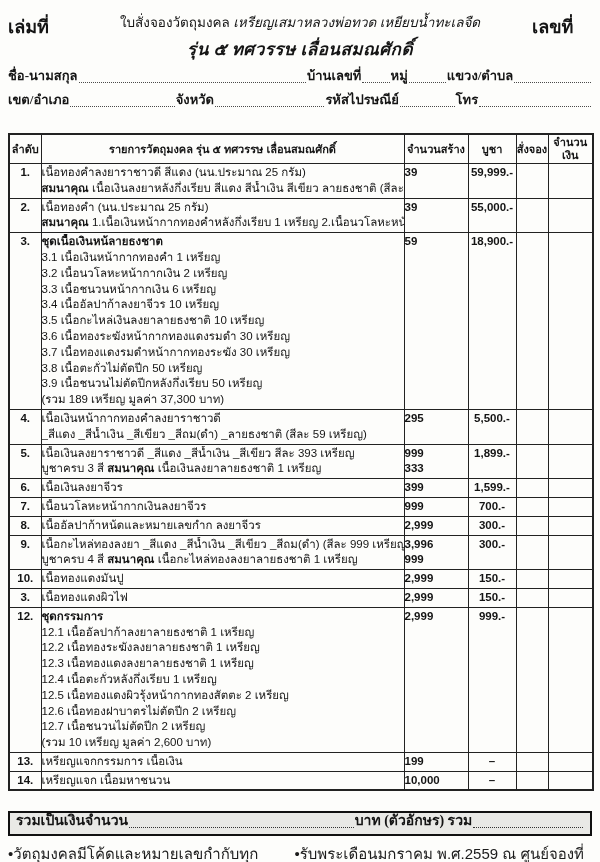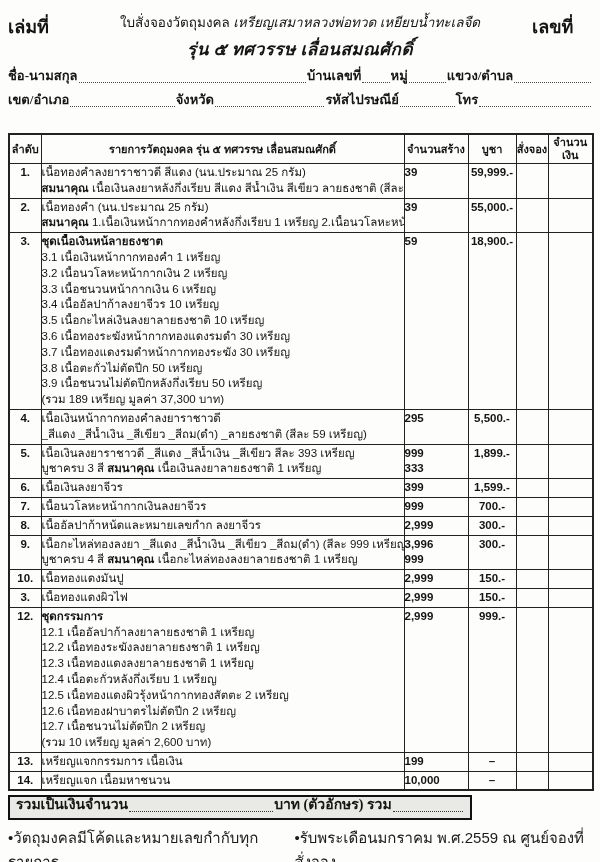--- a/index.html
+++ b/index.html
@@ -35,22 +35,22 @@
   table.items th { font-size:11px; font-weight:bold; padding:1px 0; line-height:13px; text-align:center; }
   table.items td { vertical-align:top; font-size:11.5px; padding:1px 0; }
   td.c-no   { text-align:center; font-weight:bold; line-height:15.8px; }
   td.c-desc { padding-left:4px; padding-right:2px; }
   td.c-desc .desc-line { line-height:15.8px; white-space:nowrap; overflow:hidden; }
   td.c-desc .b { font-weight:bold; }
   td.c-made { font-weight:bold; }
   td.c-made div { line-height:15.8px; }
   td.c-price { text-align:center; font-weight:bold; line-height:15.8px; }
   
-  .totalbox { width:464px; height:25px; border:2px solid #111; background:#e9e9e6;
-              margin-top:4px; display:flex; align-items:flex-end; padding:2px 6px 3px 6px;
+  .totalbox { width:584px; height:25px; border:2px solid #111; background:#e9e9e6;
+              margin-top:20px; display:flex; align-items:flex-end; padding:2px 6px 3px 6px;
               font-family:"Liberation Serif","DejaVu Serif",serif; font-weight:bold; font-size:14px; }
   .totalbox .dl { border-bottom-color:#333; }
   .tb-1 { flex:4.4; } .tb-2 { flex:2.15; }
   
   .notes { display:flex; justify-content:center; gap:16px; margin-top:6px;
            font-size:15px; color:#1c1c1c; }
 </style>
 </head>
 <body>
 

